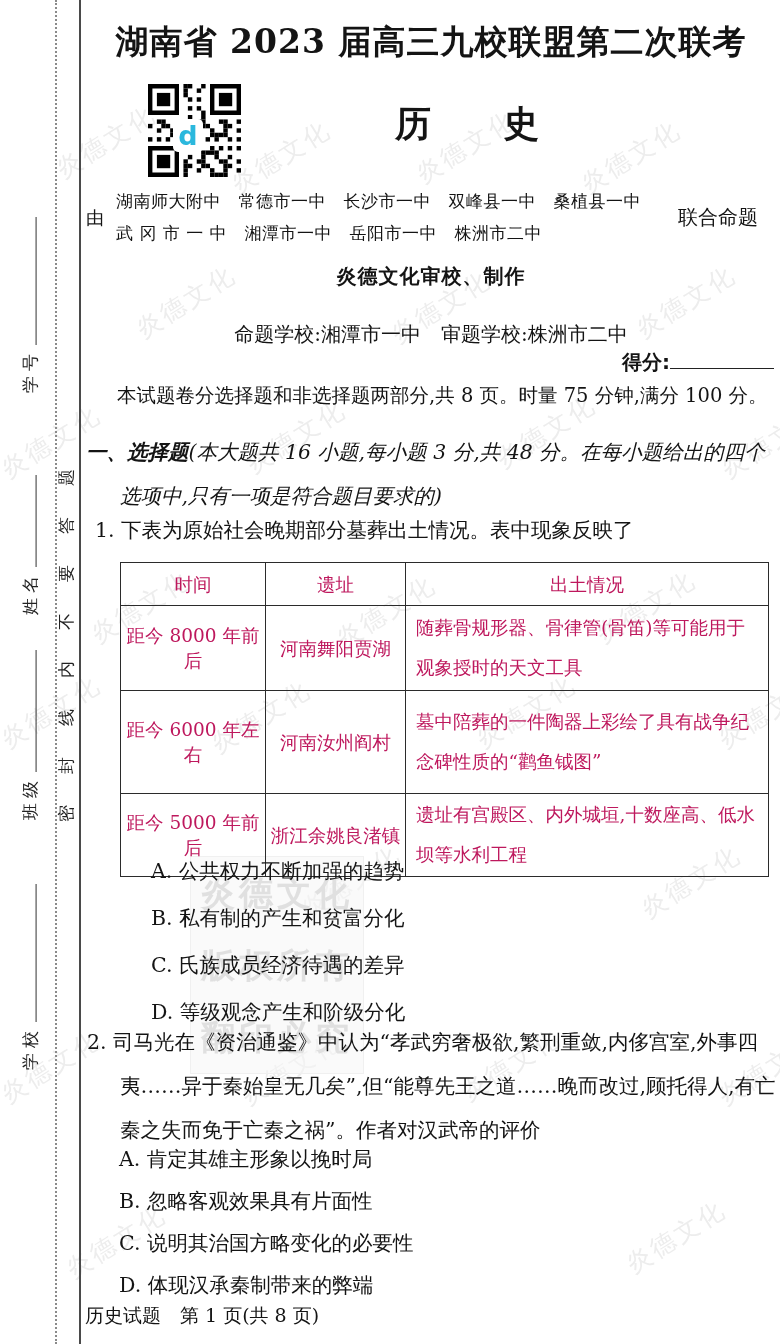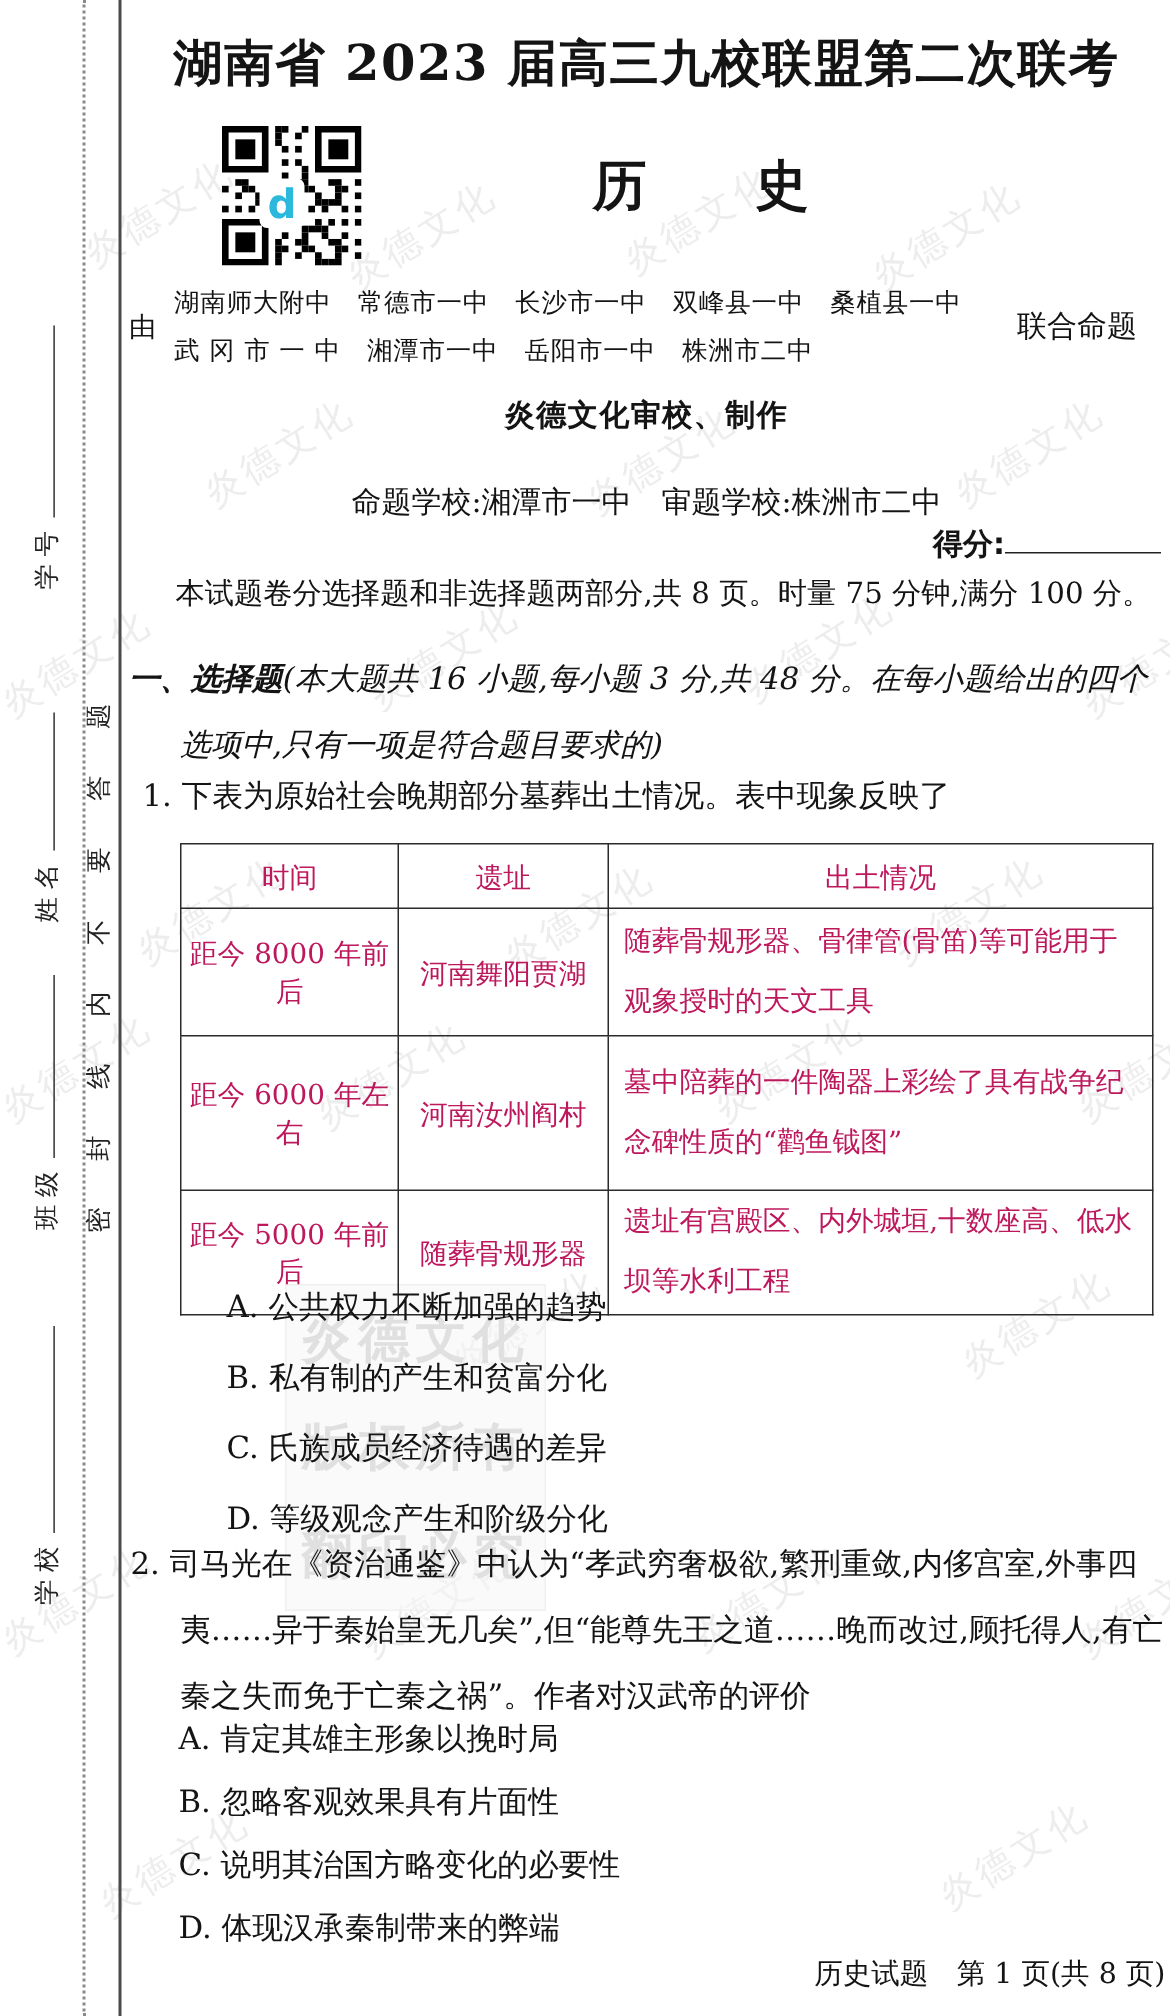--- a/index.html
+++ b/index.html
@@ -47,21 +47,21 @@
       padding-left:34px;text-indent:-34px;box-sizing:border-box;font-style:italic;}
   .section .bold{font-weight:bold;font-family:"DejaVu Sans", sans-serif;}
   .q1stem{left:95px;top:516px;font-size:20.5px;}
   .opts{font-size:20.5px;}
   .opts div{line-height:47px;}
   .q1opts{left:119px;top:848px;margin-left:32px;}
   .q2stem{left:87px;top:1020px;width:690px;font-size:20.5px;line-height:44px;
       padding-left:33px;text-indent:-33px;box-sizing:border-box;}
   .q2opts{left:119px;top:1138px;}
   .q2opts div{line-height:42px;}
-  .footer{left:85px;top:1303px;width:692px;text-align:right;font-size:19px;}
+  .footer{left:85px;top:1303px;width:692px;text-align:left;font-size:19px;}
   
   table.exam{border-collapse:collapse;table-layout:fixed;
       font-size:18.5px;color:#be185d;}
   table.exam td,table.exam th{border:1.6px solid #2b2b2b;font-weight:normal;
       padding:0;}
   table.exam th{height:42px;text-align:center;}
   table.exam td.c{text-align:center;}
   table.exam td.l{text-align:left;padding:0 10px;line-height:40px;}
   
   .qr{left:148px;top:84px;width:93px;height:95px;}
@@ -276,21 +276,21 @@
       <td class="c">河南舞阳贾湖</td>
       <td class="l">随葬骨规形器、骨律管(骨笛)等可能用于观象授时的天文工具</td>
     </tr>
     <tr style="height:103px;">
       <td class="c">距今 6000 年左右</td>
       <td class="c">河南汝州阎村</td>
       <td class="l">墓中陪葬的一件陶器上彩绘了具有战争纪念碑性质的“鹳鱼钺图”</td>
     </tr>
     <tr style="height:83px;">
       <td class="c">距今 5000 年前后</td>
-      <td class="c">随葬骨规形器</td>
+      <td class="c">浙江余姚良渚镇</td>
       <td class="l">遗址有宫殿区、内外城垣,十数座高、低水坝等水利工程</td>
     </tr>
   </tbody>
     </table>
 
   <div class="abs opts q1opts">
     <div>A. 公共权力不断加强的趋势</div>
     <div>B. 私有制的产生和贫富分化</div>
     <div>C. 氏族成员经济待遇的差异</div>
     <div>D. 等级观念产生和阶级分化</div>

